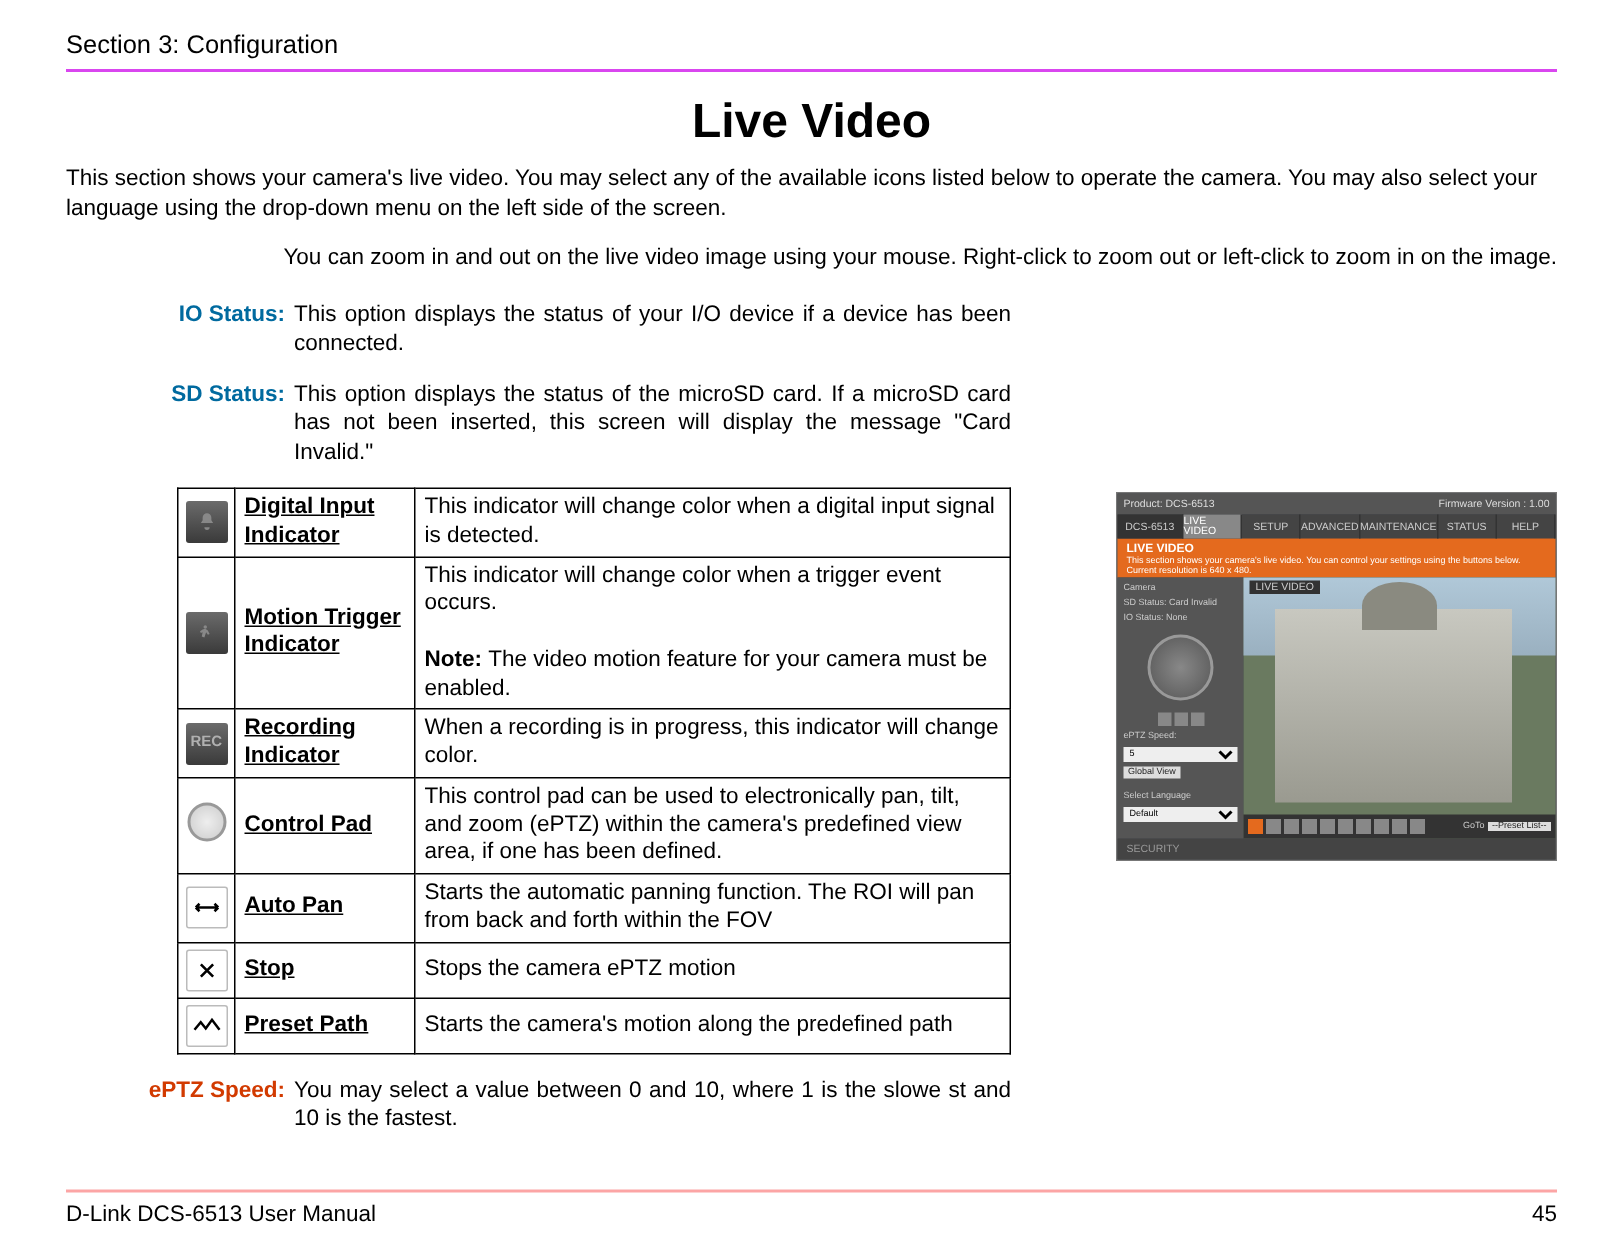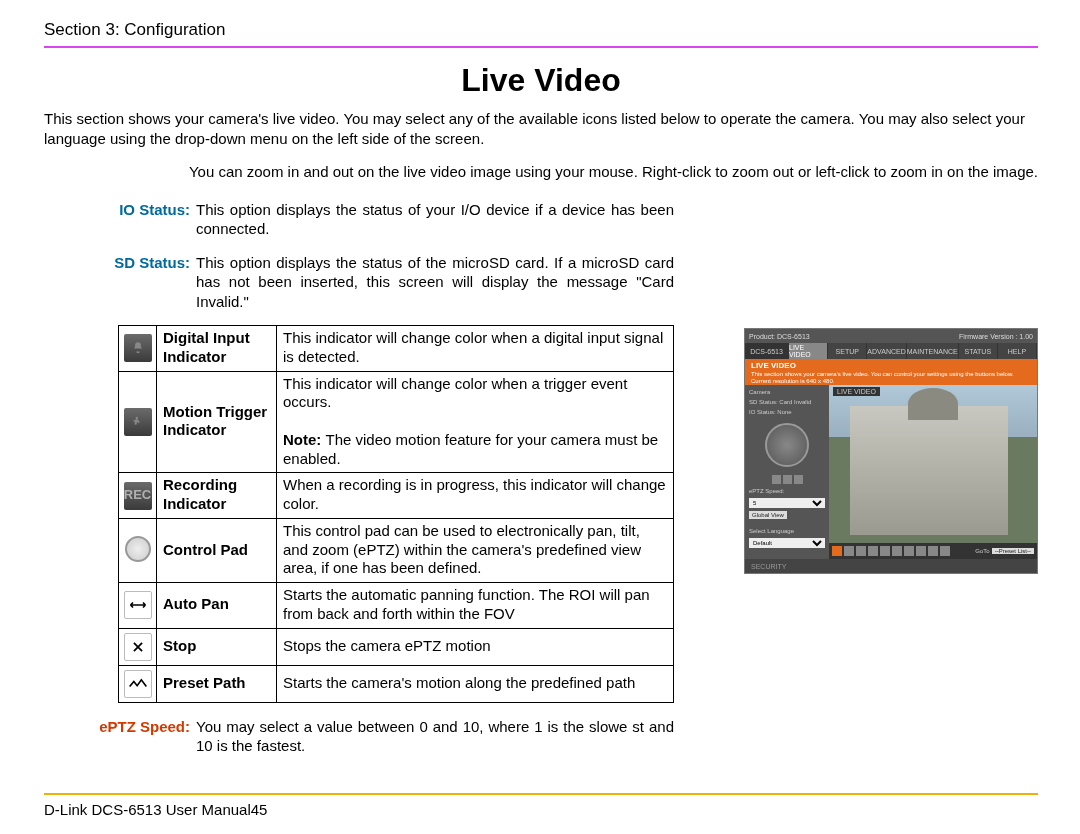--- a/index.html
+++ b/index.html
@@ -9,26 +9,26 @@
   .title { font-size: 32px; font-weight: 700; text-align: center; margin-bottom: 10px; }
   .intro { font-size: 15px; line-height: 1.3; margin-bottom: 14px; }
   .intro2 { font-size: 15px; line-height: 1.3; margin-bottom: 18px; text-align: right; }
   .defs { width: 630px; }
   .def-row { display: flex; font-size: 15px; line-height: 1.3; margin-bottom: 14px; }
   .def-label { width: 152px; text-align: right; color: #006a9f; font-weight: 700; padding-right: 6px; }
   .def-body { flex: 1; text-align: justify; }
   .tbl { border-collapse: collapse; width: 556px; margin-left: 74px; }
   .tbl td { border: 1px solid #000; padding: 3px 6px 4px 6px; vertical-align: middle; font-size: 15px; line-height: 1.25; }
   .tbl td.icon-cell { width: 38px; text-align: center; padding: 4px; }
-  .tbl td.name-cell { width: 120px; font-weight: 700; }
+  .tbl td.name-cell { width: 120px; font-weight: 700; text-decoration: underline; }
   .icon-box { width: 28px; height: 28px; display: inline-flex; align-items: center; justify-content: center; }
   .icon-grey { background: linear-gradient(#6b6b6b,#3a3a3a); border-radius: 2px; color:#b0b0b0; font-size:12px; }
   .icon-white { background: #fff; border: 1px solid #bbb; border-radius: 2px; }
   .control-circle { width: 26px; height: 26px; border: 2px solid #999; border-radius: 50%; background: radial-gradient(#eee,#ccc); }
-  .footer { position: absolute; bottom: 16px; left: 44px; right: 42px; border-top: 2px solid #eab308; padding-top: 6px; font-size: 15px; display: flex; }
+  .footer { position: absolute; bottom: 16px; left: 44px; right: 42px; border-top: 2px solid #fca5a5; padding-top: 6px; font-size: 15px; display: flex; justify-content: space-between; }
   .shot { position: absolute; right: 42px; top: 328px; width: 294px; height: 246px; background: #3a3f44; border: 1px solid #777; font-family: Arial, sans-serif; }
   .shot .topbar { height: 14px; background: #555; color:#ddd; font-size:7px; display:flex; align-items:center; padding:0 4px; justify-content:space-between;}
   .shot .tabs { display:flex; height:16px; background:#444;}
   .shot .tab { flex:1; font-size:7px; color:#ccc; display:flex; align-items:center; justify-content:center; border-right:1px solid #333;}
   .shot .tab.active { background:#888; color:#fff;}
   .shot .orange { background:#e46a1e; height:26px; color:#fff; font-size:6px; padding:2px 6px; line-height:1.2;}
   .shot .orange b{font-size:8px; display:block;}
   .shot .body { display:flex; height: calc(100% - 14px - 16px - 26px - 14px);}
   .shot .side { width:84px; background:#555; padding:4px; color:#ccc; font-size:6px;}
   .shot .side .lbl{margin-bottom:4px;}
@@ -90,21 +90,21 @@
         </span>
       </td>
       <td class="name-cell">Motion Trigger Indicator</td>
       <td>
         <span>This indicator will change color when a trigger event occurs.</span><br><br>
         <b>Note: </b><span>The video motion feature for your camera must be enabled.</span>
       </td>
     </tr>
     <tr>
       <td class="icon-cell">
-        <span class="icon-box icon-grey" style="font-size:13px;font-weight:bold;">REC</span>
+        <span class="icon-box icon-grey" style="font-size:10px;font-weight:bold;">REC</span>
       </td>
       <td class="name-cell">Recording Indicator</td>
       <td>When a recording is in progress, this indicator will change color.</td>
     </tr>
     <tr>
       <td class="icon-cell">
         <span class="icon-box">
               <span class="control-circle"></span>
             </span>
       </td>

